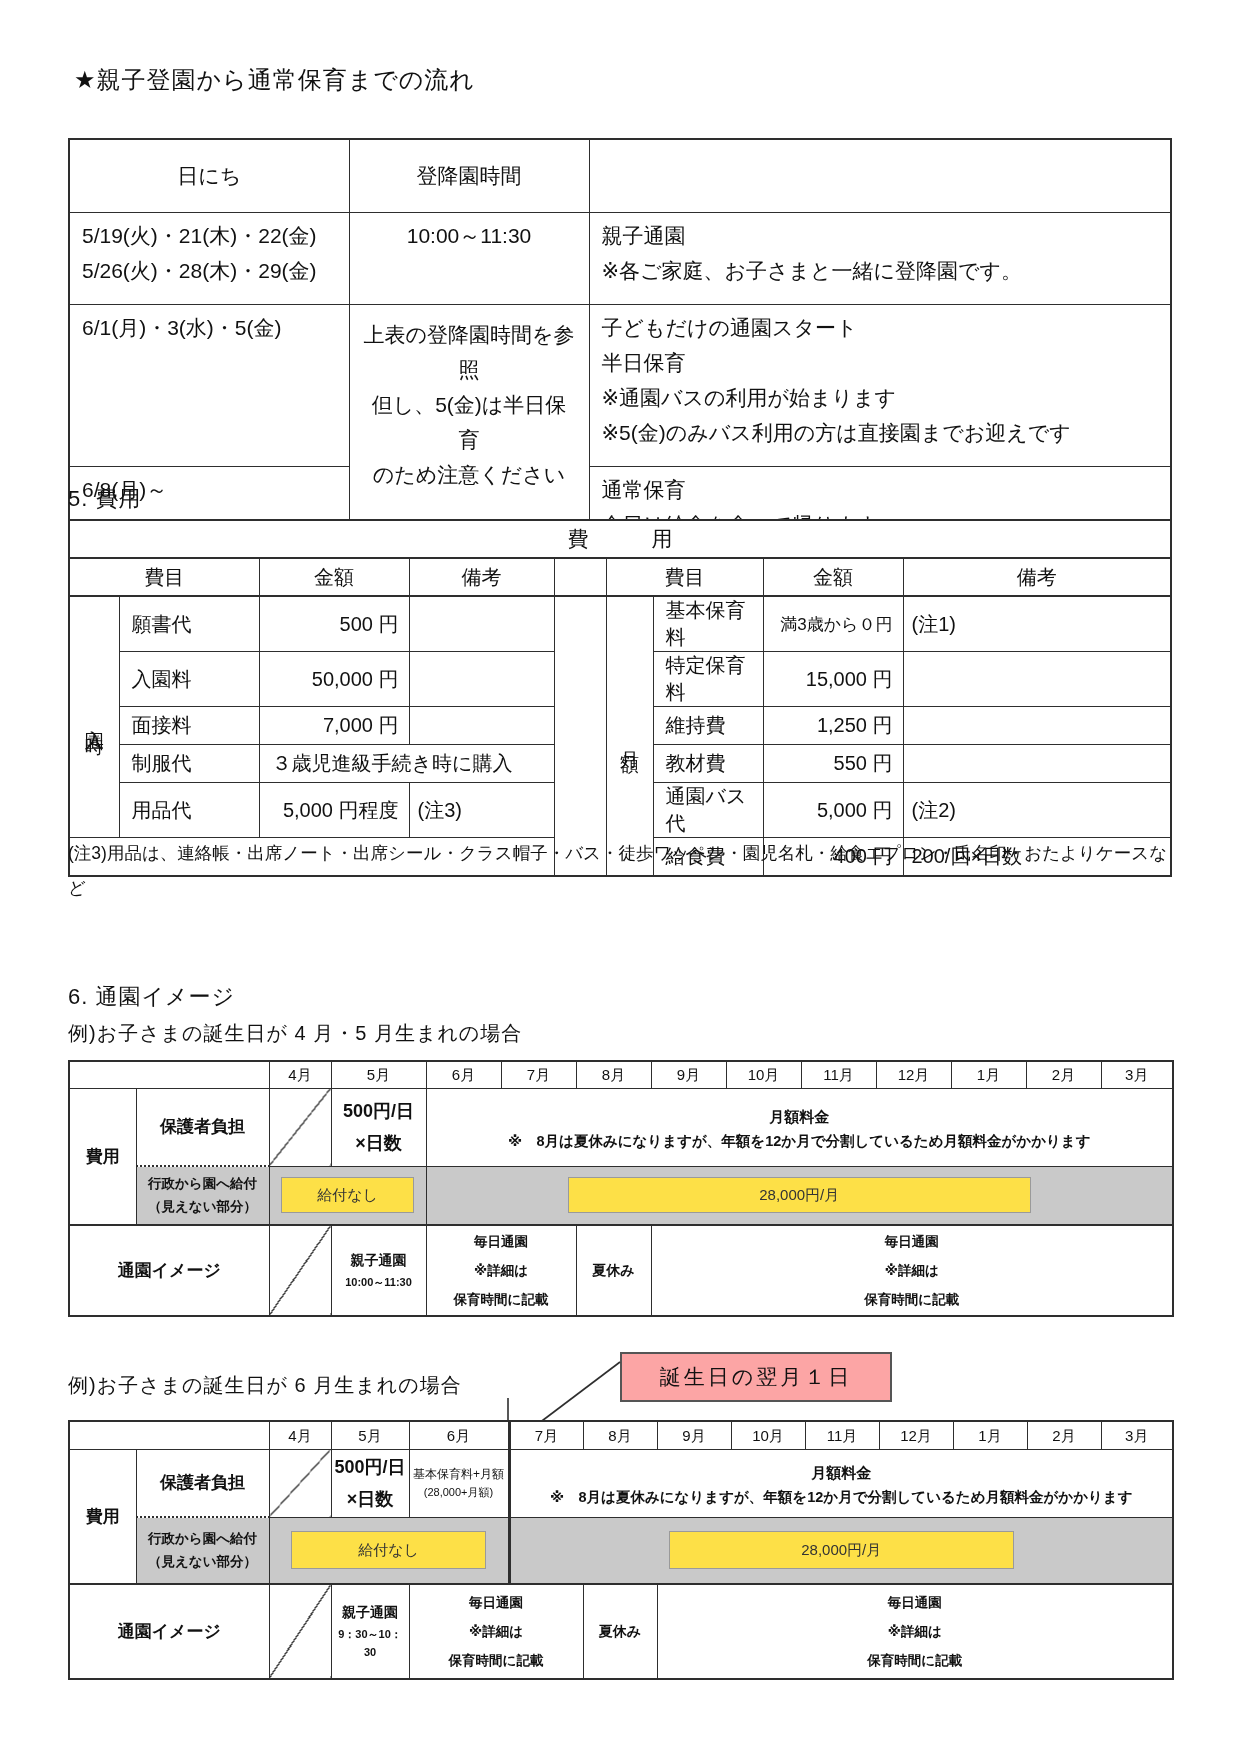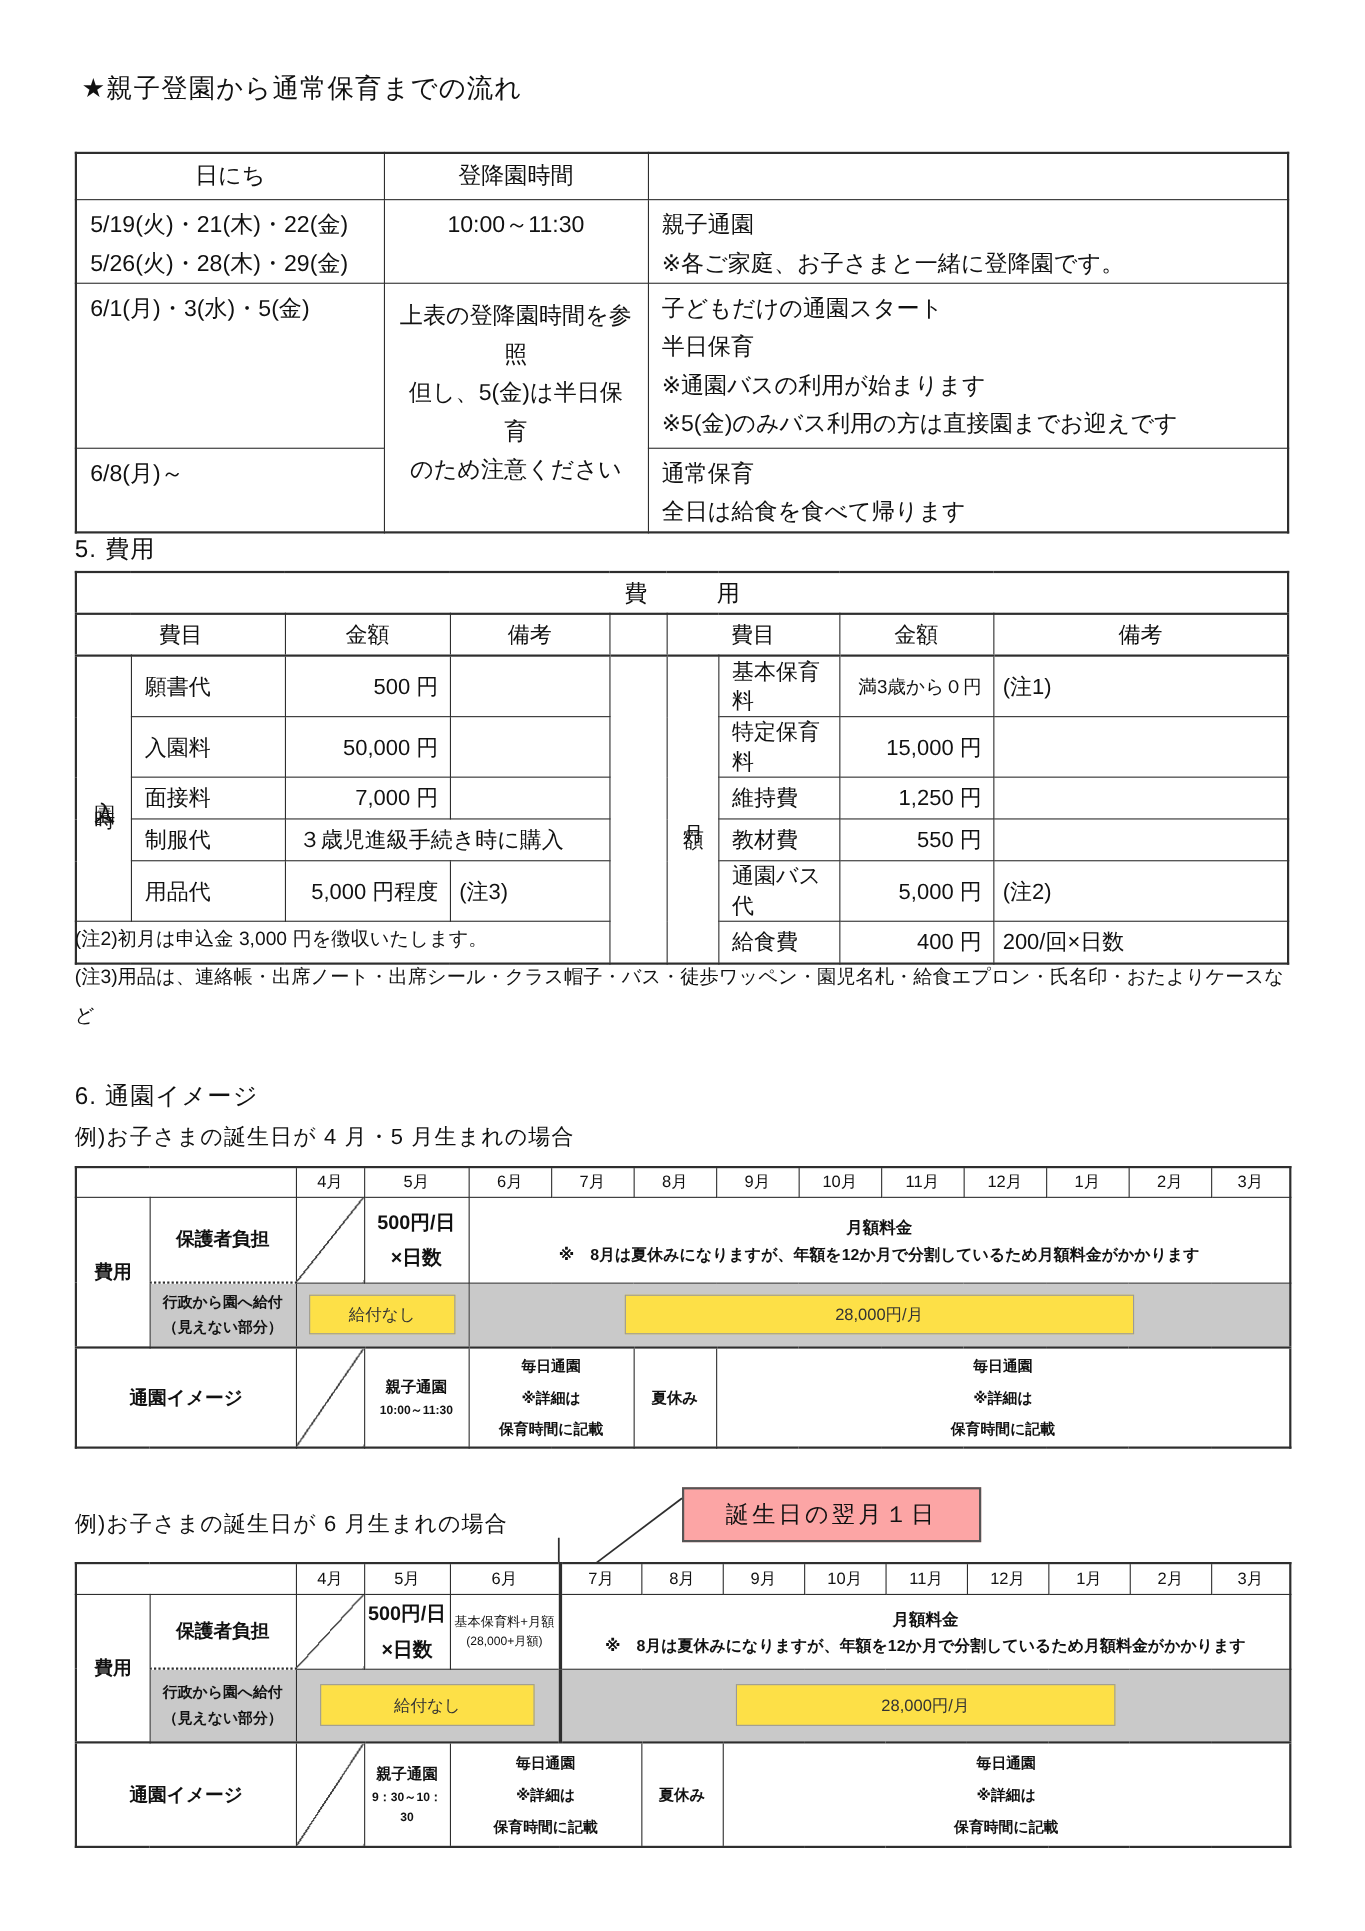--- a/index.html
+++ b/index.html
@@ -14,21 +14,21 @@
   .c{text-align:center;}
   .vt{vertical-align:top;}
 
   
   .doc-title{left:74px;top:64px;font-size:24px;letter-spacing:1px;}
   .sec-head{font-size:22px;letter-spacing:1px;}
   .ex-title{font-size:20px;letter-spacing:1px;}
 
   
   .tA{left:68px;top:138px;width:1104px;font-size:21px;border:2px solid #2e2e2e;}
-  .tA td{padding:0 12px;line-height:35px;}
+  .tA td{padding:16px 12px;line-height:35px;}
   .tA .hrow td{line-height:40px;}
   .tA .vt{padding-top:5px;}
   .tA .mid{ text-align:center; padding-top:12px;margin-top:40px;}
 
   
   .tF{left:68px;top:519px;width:1104px;font-size:20px;border:2px solid #2e2e2e;}
   .tF td{padding:0 6px;}
   .tF .cap{border-bottom:2px solid #2e2e2e;font-size:21px;}
   .tF .hd td{border-bottom:2px solid #2e2e2e;}
   .tF .item{padding-left:12px;text-align:left;}
@@ -198,21 +198,20 @@
   <tr style="height:38px">
     <td colspan="4"></td>
     <td class="item">給食費</td>
     <td class="amount">400 円</td>
     <td class="notecell">200/回×日数</td>
   </tr>
 </tbody>
   </table>
 
 <div class="abs notes">
-  <div>(注2)初月は申込金 3,000 円を徴収いたします。</div>
   <div>(注3)用品は、連絡帳・出席ノート・出席シール・クラス帽子・バス・徒歩ワッペン・園児名札・給食エプロン・氏名印・おたよりケースなど</div>
 </div>
 
 <div class="abs sec-head" style="left:68px;top:982px">6. 通園イメージ</div>
 <div class="abs ex-title" style="left:68px;top:1020px">例)お子さまの誕生日が 4 月・5 月生まれの場合</div>
 
 <table class="tB tB1">
   <colgroup>
     <col style="width:67px">
       <col style="width:133px">

